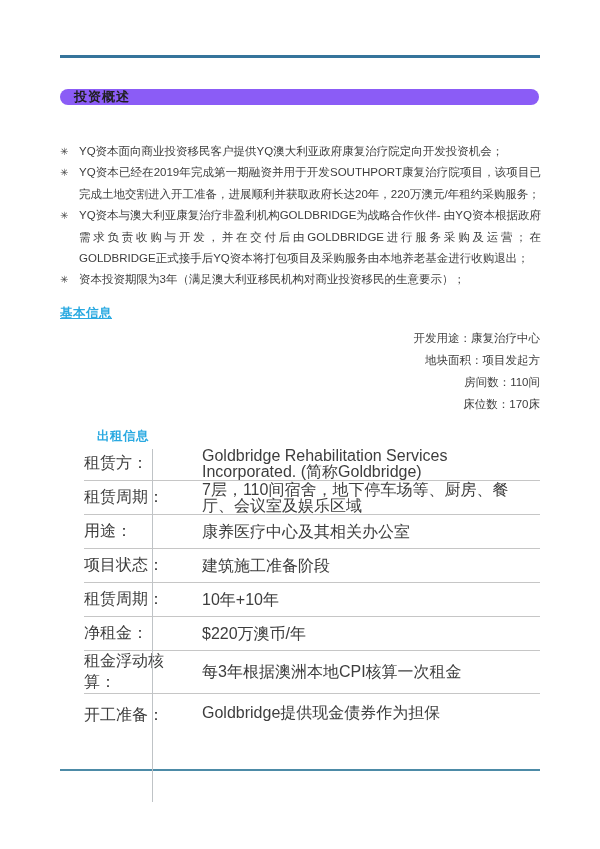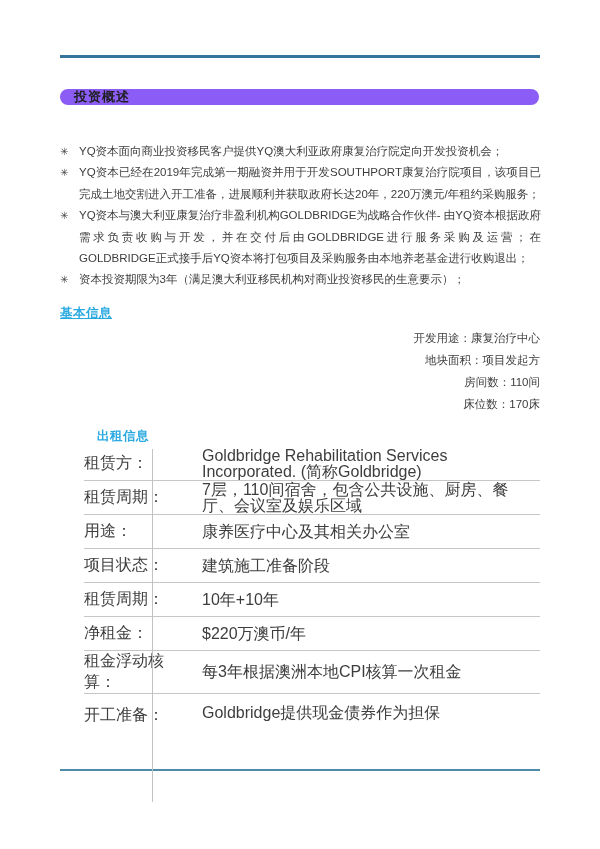--- a/index.html
+++ b/index.html
@@ -127,21 +127,21 @@
   <div class="section-title rental-title">出租信息</div>
 
   <div class="rental-table">
     <div class="v-divider"></div>
   <div class="trow">
     <span class="row-label">租赁方：</span>
     <span class="row-value">Goldbridge Rehabilitation Services Incorporated. (简称Goldbridge)</span>
   </div>
       <div class="trow">
     <span class="row-label">租赁周期：</span>
-    <span class="row-value">7层，110间宿舍，包含公共设施、厨房、餐厅、会议室及娱乐区域</span>
+    <span class="row-value">7层，110间宿舍，地下停车场等、厨房、餐厅、会议室及娱乐区域</span>
   </div>
       <div class="trow">
     <span class="row-label">用途：</span>
     <span class="row-value">康养医疗中心及其相关办公室</span>
   </div>
       <div class="trow">
     <span class="row-label">项目状态：</span>
     <span class="row-value">建筑施工准备阶段</span>
   </div>
       <div class="trow">

